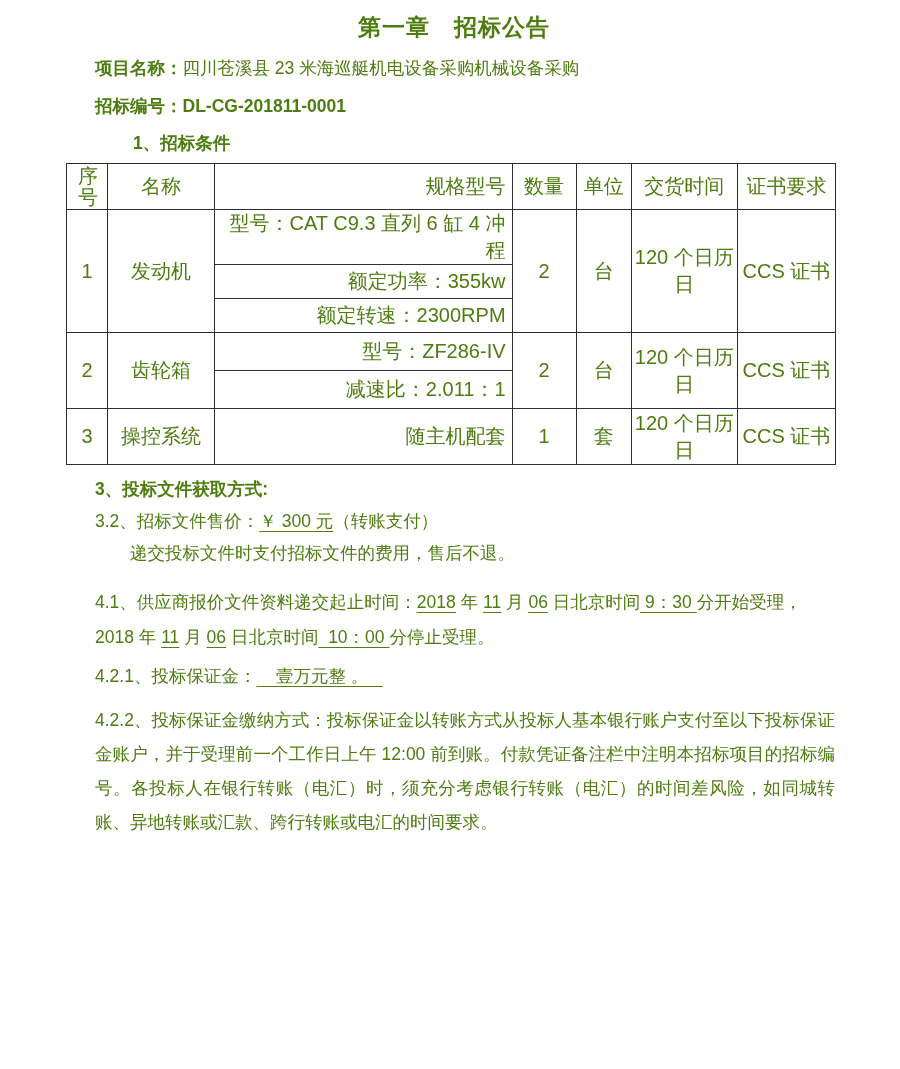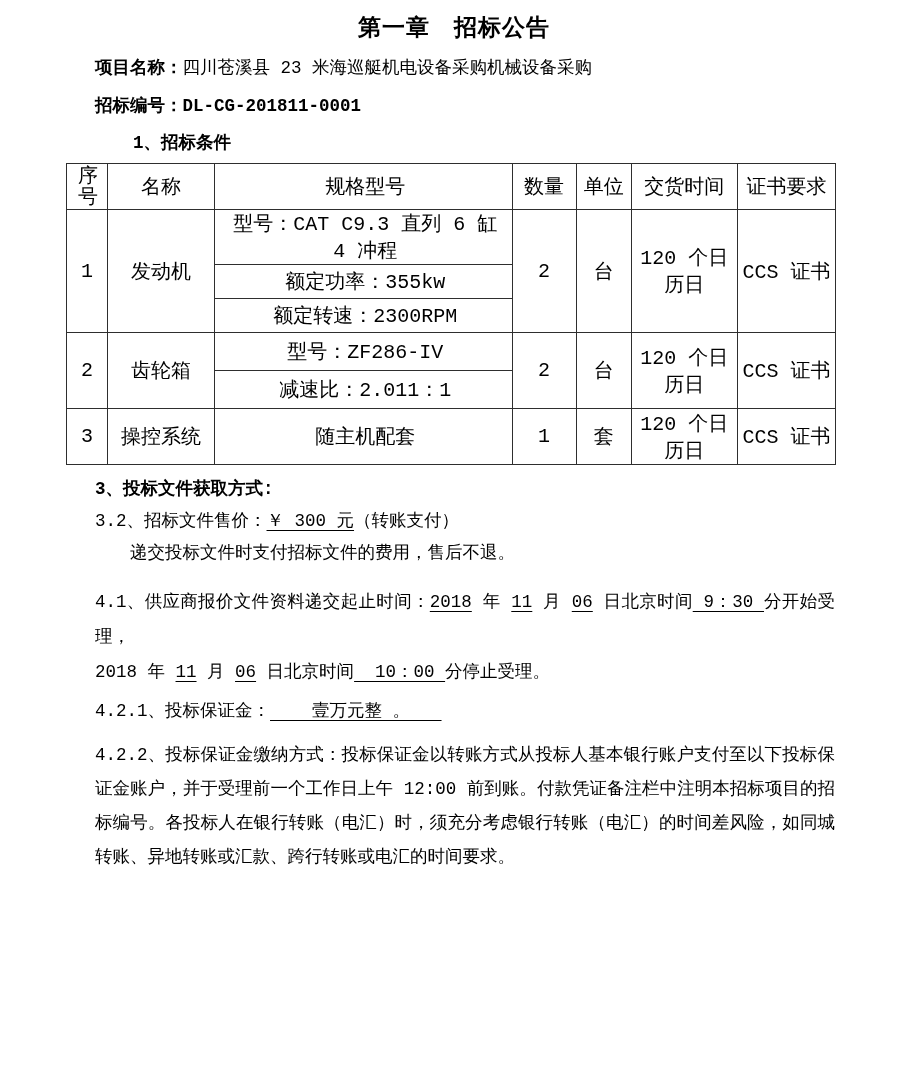--- a/index.html
+++ b/index.html
@@ -5,22 +5,22 @@
   html, body {
     margin: 0; padding: 0;
     width: 900px; height: 1069px;
     overflow: hidden;
     background: #ffffff;
   }
   .page {
     box-sizing: border-box;
     width: 900px; height: 826px;
     padding: 10px 58px 0 66px;
-    font-family: Liberation Mono, monospace;
-    color: #000000;
+    font-family: Liberation Sans, sans-serif;
+    color: #4d7c0f;
     font-size: 17.5px;
   }
   .title {
     font-size: 23px;
     font-weight: bold;
     text-align: center;
     margin: 2px 0 0 0;
     letter-spacing: 1px;
   }
   .line { margin: 13px 0 0 29px; line-height: 25px; }
@@ -51,21 +51,21 @@
     font-size: 20px;
   }
   table.scope th, table.scope td {
     border: 1.5px solid #2e2e2e;
     font-weight: normal;
     vertical-align: middle;
     overflow: hidden;
   }
   th.seq { padding: 0 11px; word-break: break-all; line-height: 21px; }
   .c { text-align: center; padding: 0 2px; }
-  .l { text-align: center; padding: 0 6px 0 10px; }
+  .l { text-align: right; padding: 0 6px 0 10px; }
   tr.h46 { height: 46px; }
   tr.h34 { height: 34px; }
   tr.h38 { height: 38px; }
   tr.h56 { height: 56px; }
 </style>
 </head>
 <body>
 
 <div class="page">
 

